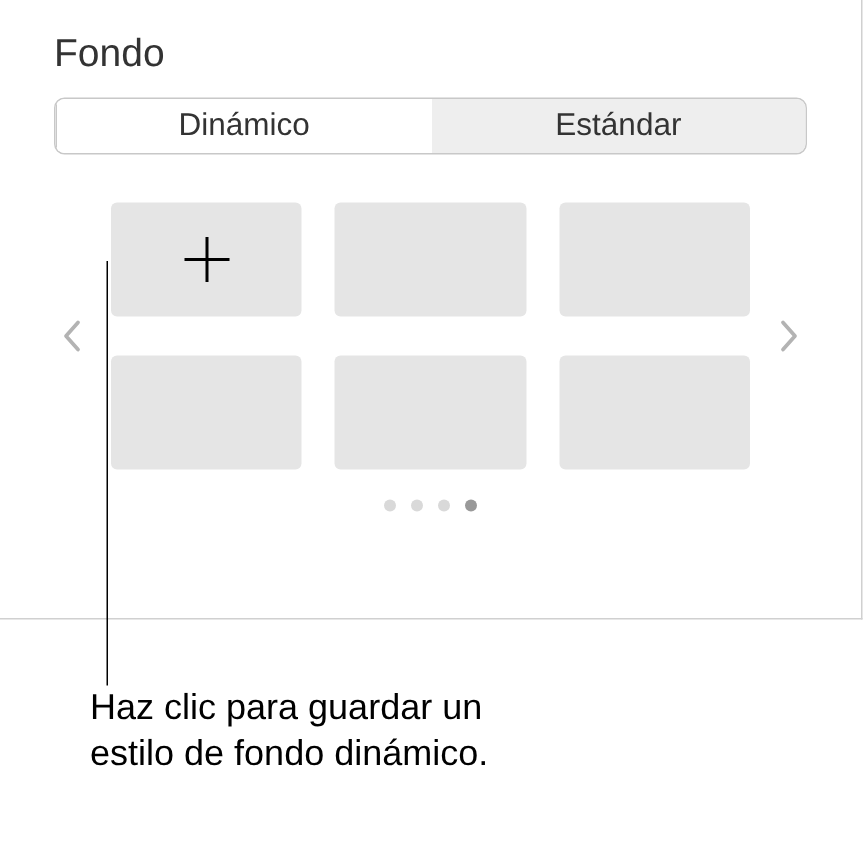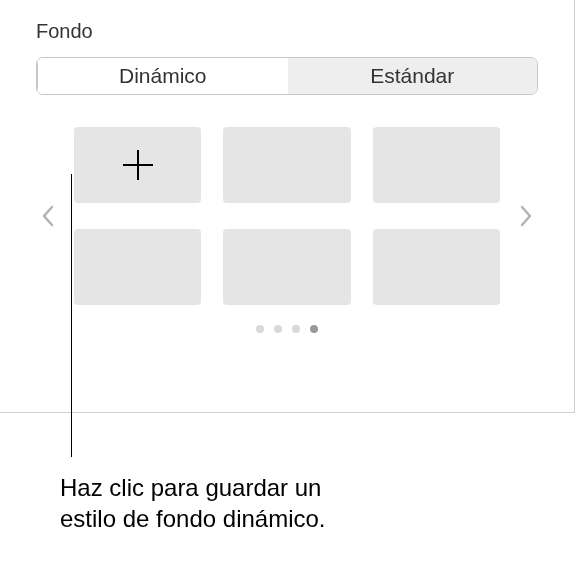--- a/index.html
+++ b/index.html
@@ -17,21 +17,21 @@
     .panel {
       border: 1px solid #d0d0d0;
       border-top: none;
       border-left: none;
       background: #ffffff;
       width: 575px;
       height: 413px;
       position: relative;
     }
     .panel-title {
-      font-size: 20px;
+      font-size: 26px;
       font-weight: 400;
       color: #333333;
       padding: 20px 0 0 36px;
     }
     .tab-bar {
       display: flex;
       margin: 14px 36px 0 36px;
       border-radius: 7px;
       overflow: hidden;
       border: 1px solid #c8c8c8;
@@ -116,21 +116,21 @@
       position: absolute;
       left: 71px;
       top: 174px;
       width: 1px;
       height: 283px;
       background: #000000;
     }
     .callout-text {
       position: absolute;
       left: 60px;
-      top: 472px;
+      top: 456px;
       font-size: 24px;
       color: #000000;
       line-height: 1.3;
       width: 300px;
     }
   </style>
 </head>
 <body>
 
 <div class="panel">

